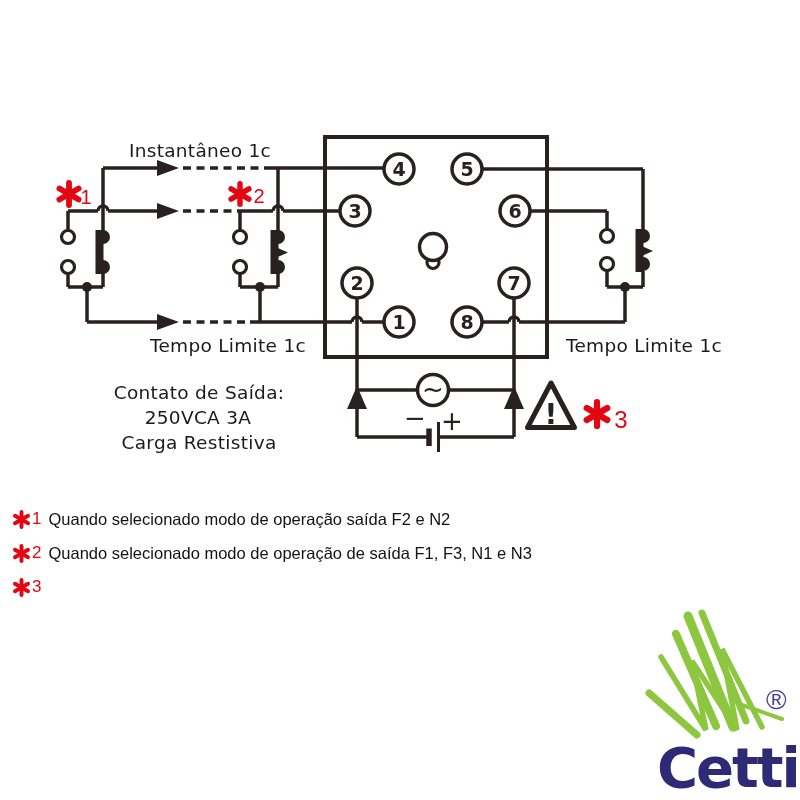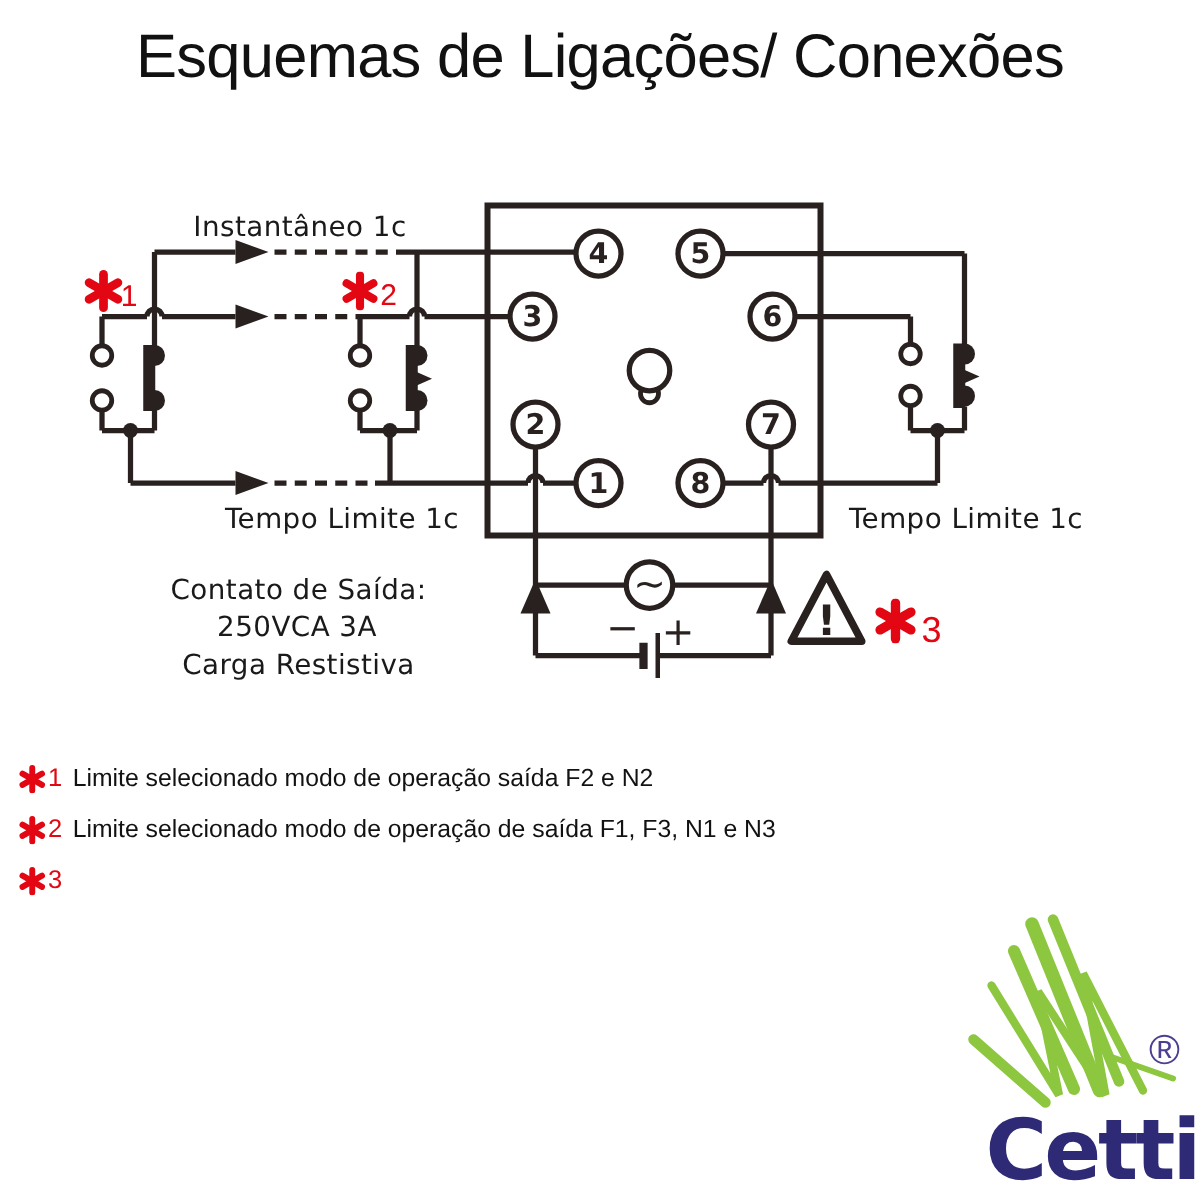--- a/index.html
+++ b/index.html
@@ -43,21 +43,20 @@
         <line x1="12" y1="2.5" x2="12" y2="21.5"></line>
         <line x1="12" y1="2.5" x2="12" y2="21.5" transform="rotate(60 12 12)"></line>
         <line x1="12" y1="2.5" x2="12" y2="21.5" transform="rotate(120 12 12)"></line>
       </g>
     </symbol>
   </defs>
 </svg>
 
 <div id="page">
 
-  <div id="title">Esquemas de Ligações/ Conexões</div>
 
   <svg id="schematic" width="800" height="500" viewBox="0 0 800 500">
 
     <g>
       <line class="wire" x1="103" y1="168" x2="157" y2="168"></line>
       <polygon class="solid" points="157,160 157,176 179,168"></polygon>
       <line class="wire-dash" x1="183" y1="168" x2="266" y2="168"></line>
       <line class="wire" x1="266" y1="168" x2="385" y2="168"></line>
       <line class="wire" x1="103" y1="168" x2="103" y2="231"></line>
       <line class="wire" x1="278" y1="168" x2="278" y2="231"></line>
@@ -219,28 +218,28 @@
     <text class="dlabel" x="198" y="424">250VCA 3A</text>
     <text class="dlabel" x="199" y="449">Carga Restistiva</text>
   </svg>
 
   <div class="footnotes">
     <div class="footnote">
       <svg class="ast" width="19" height="19" viewBox="0 0 24 24">
           <use href="#asterisk"></use>
         </svg>
       <span class="ref">1</span>
-      <span class="txt">Limite selecionado modo de operação saída F2 e N2</span>
+      <span class="txt">Quando selecionado modo de operação saída F2 e N2</span>
     </div>
     <div class="footnote">
       <svg class="ast" width="19" height="19" viewBox="0 0 24 24">
           <use href="#asterisk"></use>
         </svg>
       <span class="ref">2</span>
-      <span class="txt">Limite selecionado modo de operação de saída F1, F3, N1 e N3</span>
+      <span class="txt">Quando selecionado modo de operação de saída F1, F3, N1 e N3</span>
     </div>
     <div class="footnote">
       <svg class="ast" width="19" height="19" viewBox="0 0 24 24">
           <use href="#asterisk"></use>
         </svg>
       <span class="ref">3</span>
     </div>
   </div>
 
   <div>

